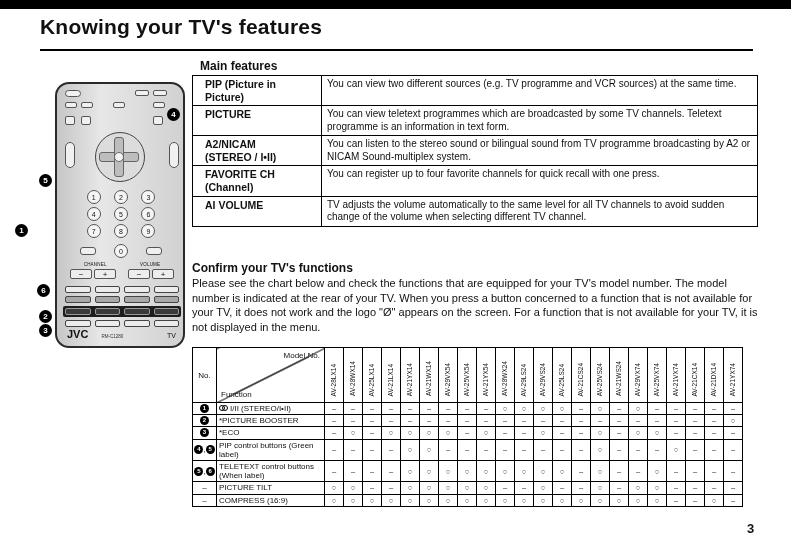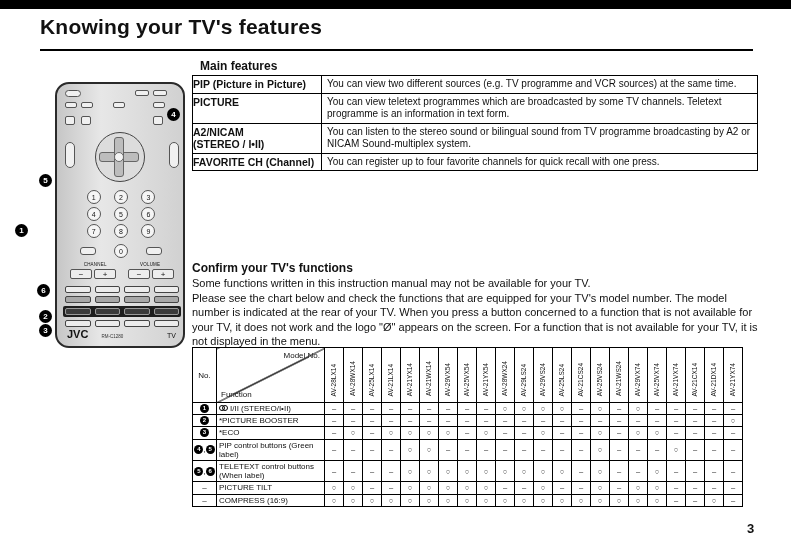--- a/index.html
+++ b/index.html
@@ -38,21 +38,21 @@
 
 .badge{display:inline-block;background:#000;color:#fff;border-radius:50%;text-align:center;font-weight:bold}
 .badge-lg{position:absolute;width:13px;height:13px;line-height:13px;font-size:8px}
 .badge-sm{width:9px;height:9px;line-height:9px;font-size:6px;vertical-align:1px}
 .co-4{left:152px;top:28px}.co-5{left:24px;top:94px}.co-1{left:0px;top:144px}
 .co-6{left:22px;top:204px}.co-2{left:24px;top:230px}.co-3{left:24px;top:244px}
 
 .mf-heading{position:absolute;left:200px;top:59px;font-size:12px;font-weight:bold}
 .features{position:absolute;left:192px;top:75px;width:566px;border-collapse:collapse;table-layout:fixed}
 .features th,.features td{border:1.2px solid #000;vertical-align:top}
-.features th{width:129px;font-size:10.5px;text-align:left;padding:2px 0;font-weight:bold;line-height:1.2}
+.features th{width:129px;font-size:10.5px;text-align:left;padding:2px 12px;font-weight:bold;line-height:1.2}
 .features td{font-size:10px;padding:2px 5px;line-height:1.25}
 .confirm-heading{position:absolute;left:192px;top:261px;font-size:12px;font-weight:bold}
 .confirm-text{position:absolute;left:192px;top:276px;width:572px;font-size:11px;line-height:1.32}
 .fn-table{position:absolute;left:192px;top:347px;border-collapse:collapse;table-layout:fixed}
 .fn-table th,.fn-table td{border:1px solid #000}
 .fn-table thead tr{height:55px}
 .no-col{width:24px;font-size:8px;font-weight:normal}
 .diag{width:108px;position:relative;font-weight:normal;
  background:linear-gradient(to bottom right,transparent calc(50% - .6px),#000 calc(50% - .6px),#000 calc(50% + .6px),transparent calc(50% + .6px))}
 .diag .model-label{position:absolute;top:3px;right:4px;font-size:8px}
@@ -175,26 +175,29 @@
         <td>You can view teletext programmes which are broadcasted by some TV channels. Teletext programme is an information in text form.</td>
       </tr>
       <tr>
         <th>A2/NICAM<br>(STEREO / I•II)</th>
         <td>You can listen to the stereo sound or bilingual sound from TV programme broadcasting by A2 or NICAM Sound-multiplex system.</td>
       </tr>
       <tr>
         <th>FAVORITE CH (Channel)</th>
         <td>You can register up to four favorite channels for quick recall with one press.</td>
       </tr>
+      <tr>
+        <th>AI VOLUME</th>
+        <td>TV adjusts the volume automatically to the same level for all TV channels to avoid sudden change of the volume when selecting different TV channel.</td>
+      </tr>
     </tbody>
   </table>
 
 <h2 class="confirm-heading">Confirm your TV's functions</h2>
 <div class="confirm-text">
-  <div>Some functions written in this instruction manual may not be available for your TV.</div>
   <div>Please see the chart below and check the functions that are equipped for your TV's model number. The model number is indicated at the rear of your TV. When you press a button concerned to a function that is not available for your TV, it does not work and the logo "Ø" appears on the screen. For a function that is not available for your TV, it is not displayed in the menu.</div>
 </div>
 
 <table class="fn-table">
   <thead>
     <tr>
       <th class="no-col">No.</th>
       <th class="diag">
         <span class="model-label">Model No.</span>
         <span class="fn-label">Function</span>

